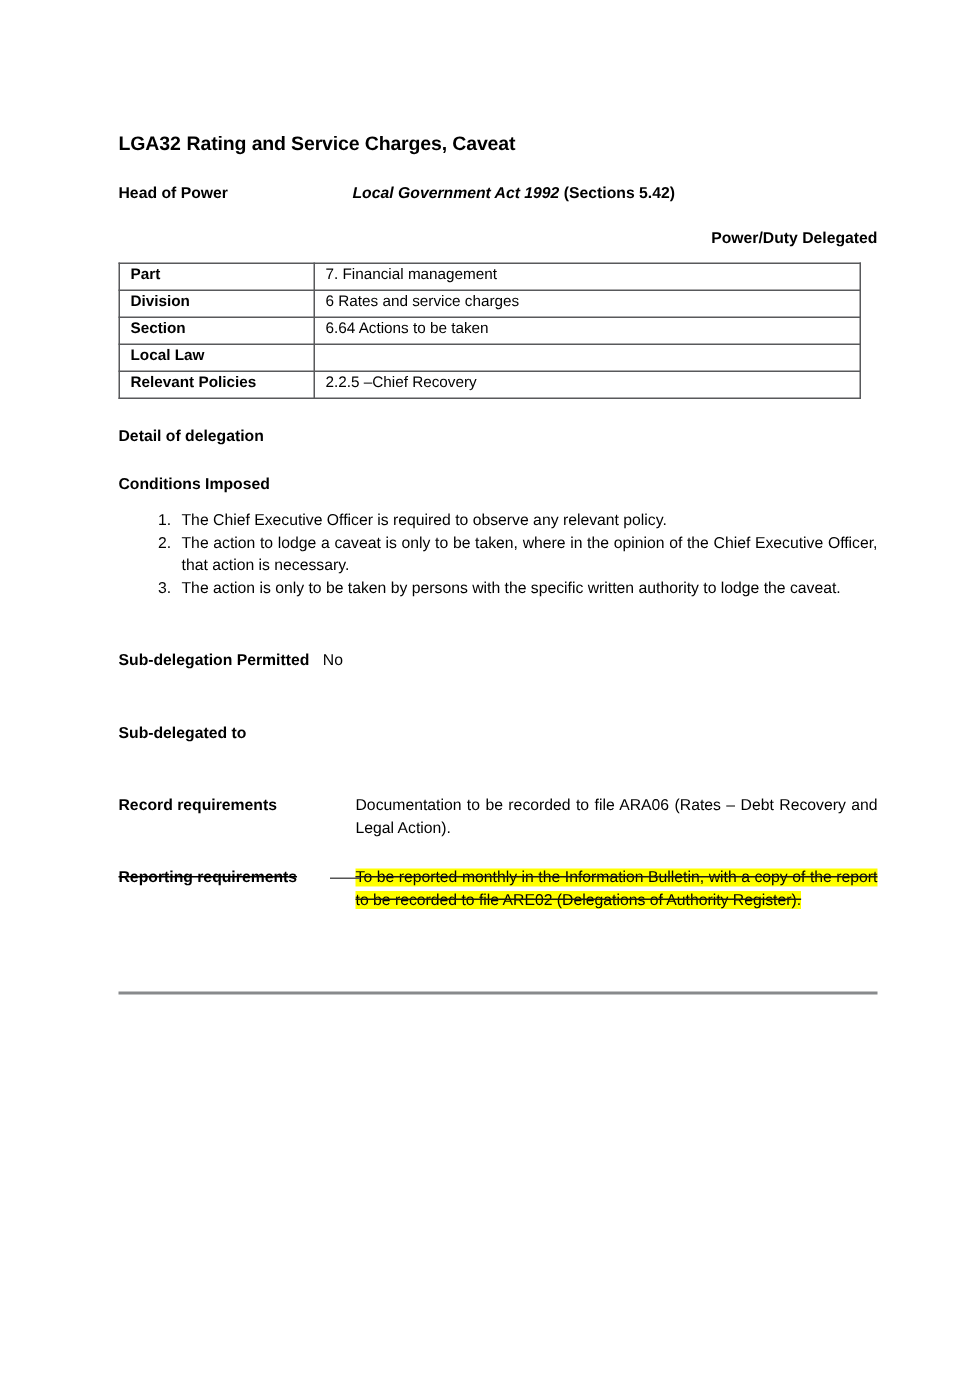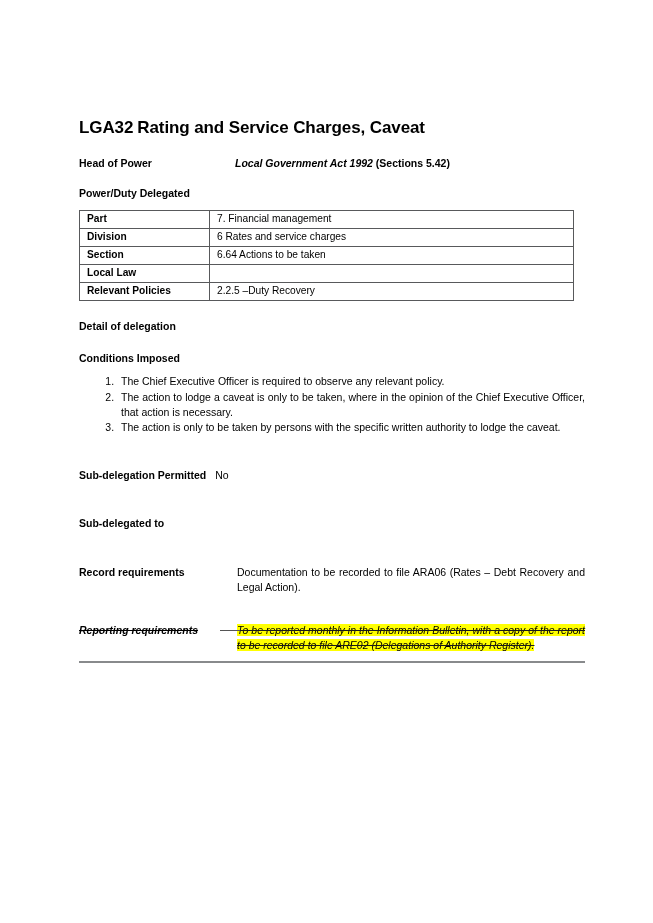--- a/index.html
+++ b/index.html
@@ -18,25 +18,25 @@
   }
   .content {
     position: absolute;
     left: 79px;
     top: 0;
     width: 506px;
   }
 
   
   .doc-title {
-    font-size: 17px;
+    font-size: 13px;
     font-weight: bold;
     letter-spacing: -0.1px;
     margin: 0;
-    padding-top: 118px;
+    padding-top: 88px;
     line-height: 1.2;
   }
   .doc-title .title-code { margin-right: 4px; }
 
   
   .hop-row {
     margin-top: 19px;
     font-size: 10.5px;
     font-weight: bold;
     line-height: 1.3;
@@ -46,21 +46,21 @@
   .hop-label { position: absolute; left: 0; top: 0; }
   .hop-value { position: absolute; left: 156px; top: 0; white-space: nowrap; }
   .hop-act { font-style: italic; }
 
   
   .sec-head {
     font-size: 10.5px;
     font-weight: bold;
     line-height: 1.3;
   }
-  .sec-head.pd { margin-top: 16px; }
+  .sec-head.pd { margin-top: 16px; text-align: right; }
   .sec-head.detail { margin-top: 19px; }
   .sec-head.cond { margin-top: 18px; }
 
   
   table.pd-table {
     margin-top: 9px;
     width: 495px;
     border-collapse: collapse;
     table-layout: fixed;
     font-size: 10.2px;
@@ -128,21 +128,21 @@
     top: 0;
   }
   .field-row.two-col .field-value {
     margin-left: 158px;
     text-align: justify;
     width: 348px;
     font-weight: normal;
   }
 
   
-  .field-row.struck { margin-top: 28px; min-height: 46px; font-style: italic; }
+  .field-row.struck { margin-top: 18px; min-height: 46px; }
   .field-row.struck .field-label {
     position: absolute;
     left: 0;
     top: 0;
     text-decoration: line-through;
     text-decoration-color: #000;
   }
   .strike-bridge {
     position: absolute;
     left: 141px;
@@ -204,21 +204,21 @@
         <tr>
           <td class="k">Section</td>
           <td class="v">6.64 Actions to be taken</td>
         </tr>
         <tr>
           <td class="k">Local Law</td>
           <td class="v"></td>
         </tr>
         <tr>
           <td class="k">Relevant Policies</td>
-          <td class="v">2.2.5 –Duty Recovery</td>
+          <td class="v">2.2.5 –Chief Recovery</td>
         </tr>
       </tbody>
     </table>
 
     <div class="sec-head detail">Detail of delegation</div>
 
     <div class="sec-head cond">Conditions Imposed</div>
     <ol class="cond-list">
       <li>The Chief Executive Officer is required to observe any relevant policy.</li>
       <li>The action to lodge a caveat is only to be taken, where in the opinion of the Chief Executive Officer, that action is necessary.</li>

